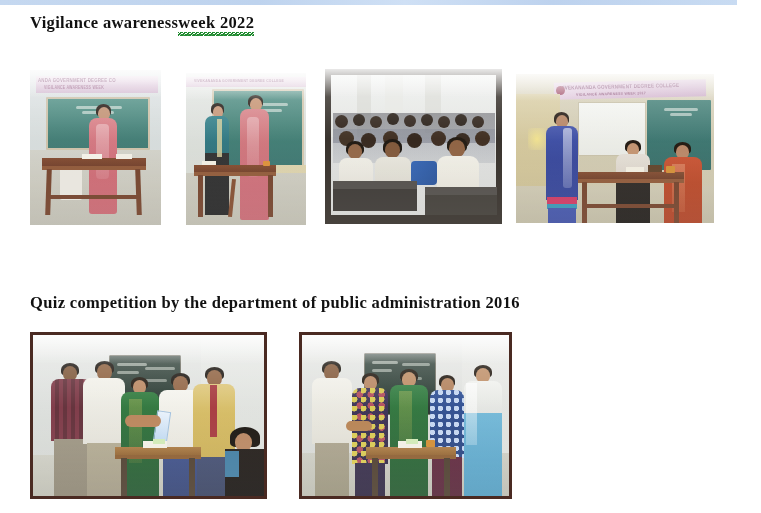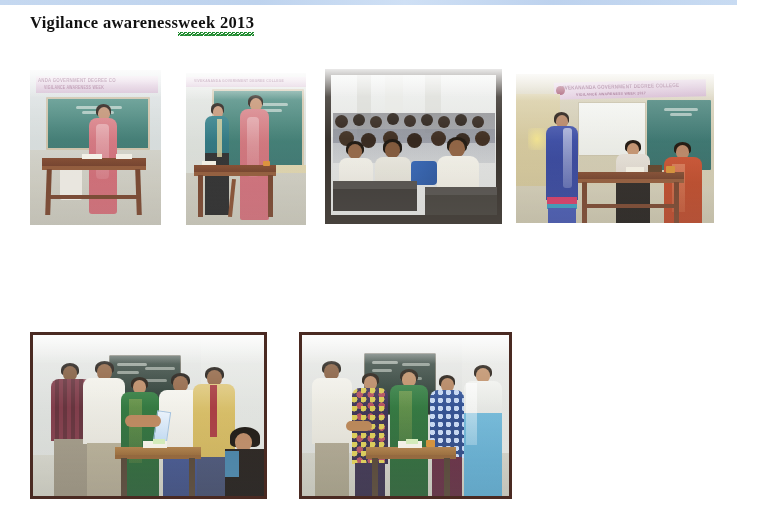--- a/index.html
+++ b/index.html
@@ -125,21 +125,21 @@
 </style>
 </head>
 <body>
 
 <div id="page">
 
   <div class="top-strip"></div>
   <div class="top-strip-tail"></div>
 
   <div class="heading" id="heading-1">
-    <span>Vigilance awareness</span><span class="squiggle-wrap"><span> week  2013</span><span class="sq-line">
+    <span>Vigilance awareness</span><span class="squiggle-wrap"><span> week  2022</span><span class="sq-line">
           <svg width="110" height="4" viewBox="0 0 110 4" preserveAspectRatio="none">
             <path d="M0 3 L1.5 1 L3 3 L4.5 1 L6 3 L7.5 1 L9 3 L10.5 1 L12 3 L13.5 1 L15 3 L16.5 1 L18 3 L19.5 1 L21 3 L22.5 1 L24 3 L25.5 1 L27 3 L28.5 1 L30 3 L31.5 1 L33 3 L34.5 1 L36 3 L37.5 1 L39 3 L40.5 1 L42 3 L43.5 1 L45 3 L46.5 1 L48 3 L49.5 1 L51 3 L52.5 1 L54 3 L55.5 1 L57 3 L58.5 1 L60 3 L61.5 1 L63 3 L64.5 1 L66 3 L67.5 1 L69 3 L70.5 1 L72 3 L73.5 1 L75 3 L76.5 1 L78 3 L79.5 1 L81 3 L82.5 1 L84 3 L85.5 1 L87 3 L88.5 1 L90 3 L91.5 1 L93 3 L94.5 1 L96 3 L97.5 1 L99 3 L100.5 1 L102 3 L103.5 1 L105 3 L106.5 1 L108 3 L109.5 1" fill="none" stroke="#2a8f38" stroke-width="1"></path>
           </svg>
         </span></span>
   </div>
 
   <div class="photo" style="left:30px; top:70px; width:131px; height:155px; background:#cfd6d4;">
     <div class="scene">
 
       <div class="wall" style="background:linear-gradient(to bottom,#dfe4e6 0%,#d6dcdc 30%,#cfd4d2 100%);"></div>
@@ -328,20 +328,23 @@
       <div class="lay" style="left:70px; top:130px; width:90px; height:4px; background:#6d3a22;"></div>
 
       <div class="lay" style="left:110px; top:93px; width:18px; height:5px; background:#efebdd;"></div>
       <div class="lay" style="left:132px; top:91px; width:14px; height:7px; background:#5a3c22;"></div>
       <div class="lay" style="left:150px; top:92px; width:9px; height:7px; background:#cf8a2e; border-radius:1px;"></div>
       <div class="washout"></div>
       <div class="topfade"></div>
     </div>
   </div>
 
+  <div class="heading" id="heading-2">
+    <span>Quiz competition by the department of public administration  2016</span>
+  </div>
 
   <div class="photo frame-dark" style="left:30px; top:332px; width:237px; height:167px; background:#cdd0cb;">
     <div class="scene">
       <div class="wall" style="background:linear-gradient(to bottom,#e5e7e4 0%,#dbdedb 45%,#ced1cc 100%);"></div>
 
       <div class="lay" style="left:168px; top:0; width:69px; height:161px; background:linear-gradient(to bottom,#e7e9e6,#d6d9d4);"></div>
 
       <div class="board" style="left:76px; top:20px; width:72px; height:60px; background:linear-gradient(to bottom,#31423a,#273830 60%,#22302a); border:1px solid #6a6a5e;"></div>
       <div class="chalk" style="left:84px; top:28px; width:30px; height:3px; background:rgba(230,235,225,.55);"></div>
       <div class="chalk" style="left:84px; top:36px; width:22px; height:2.6px; background:rgba(230,235,225,.5);"></div>

